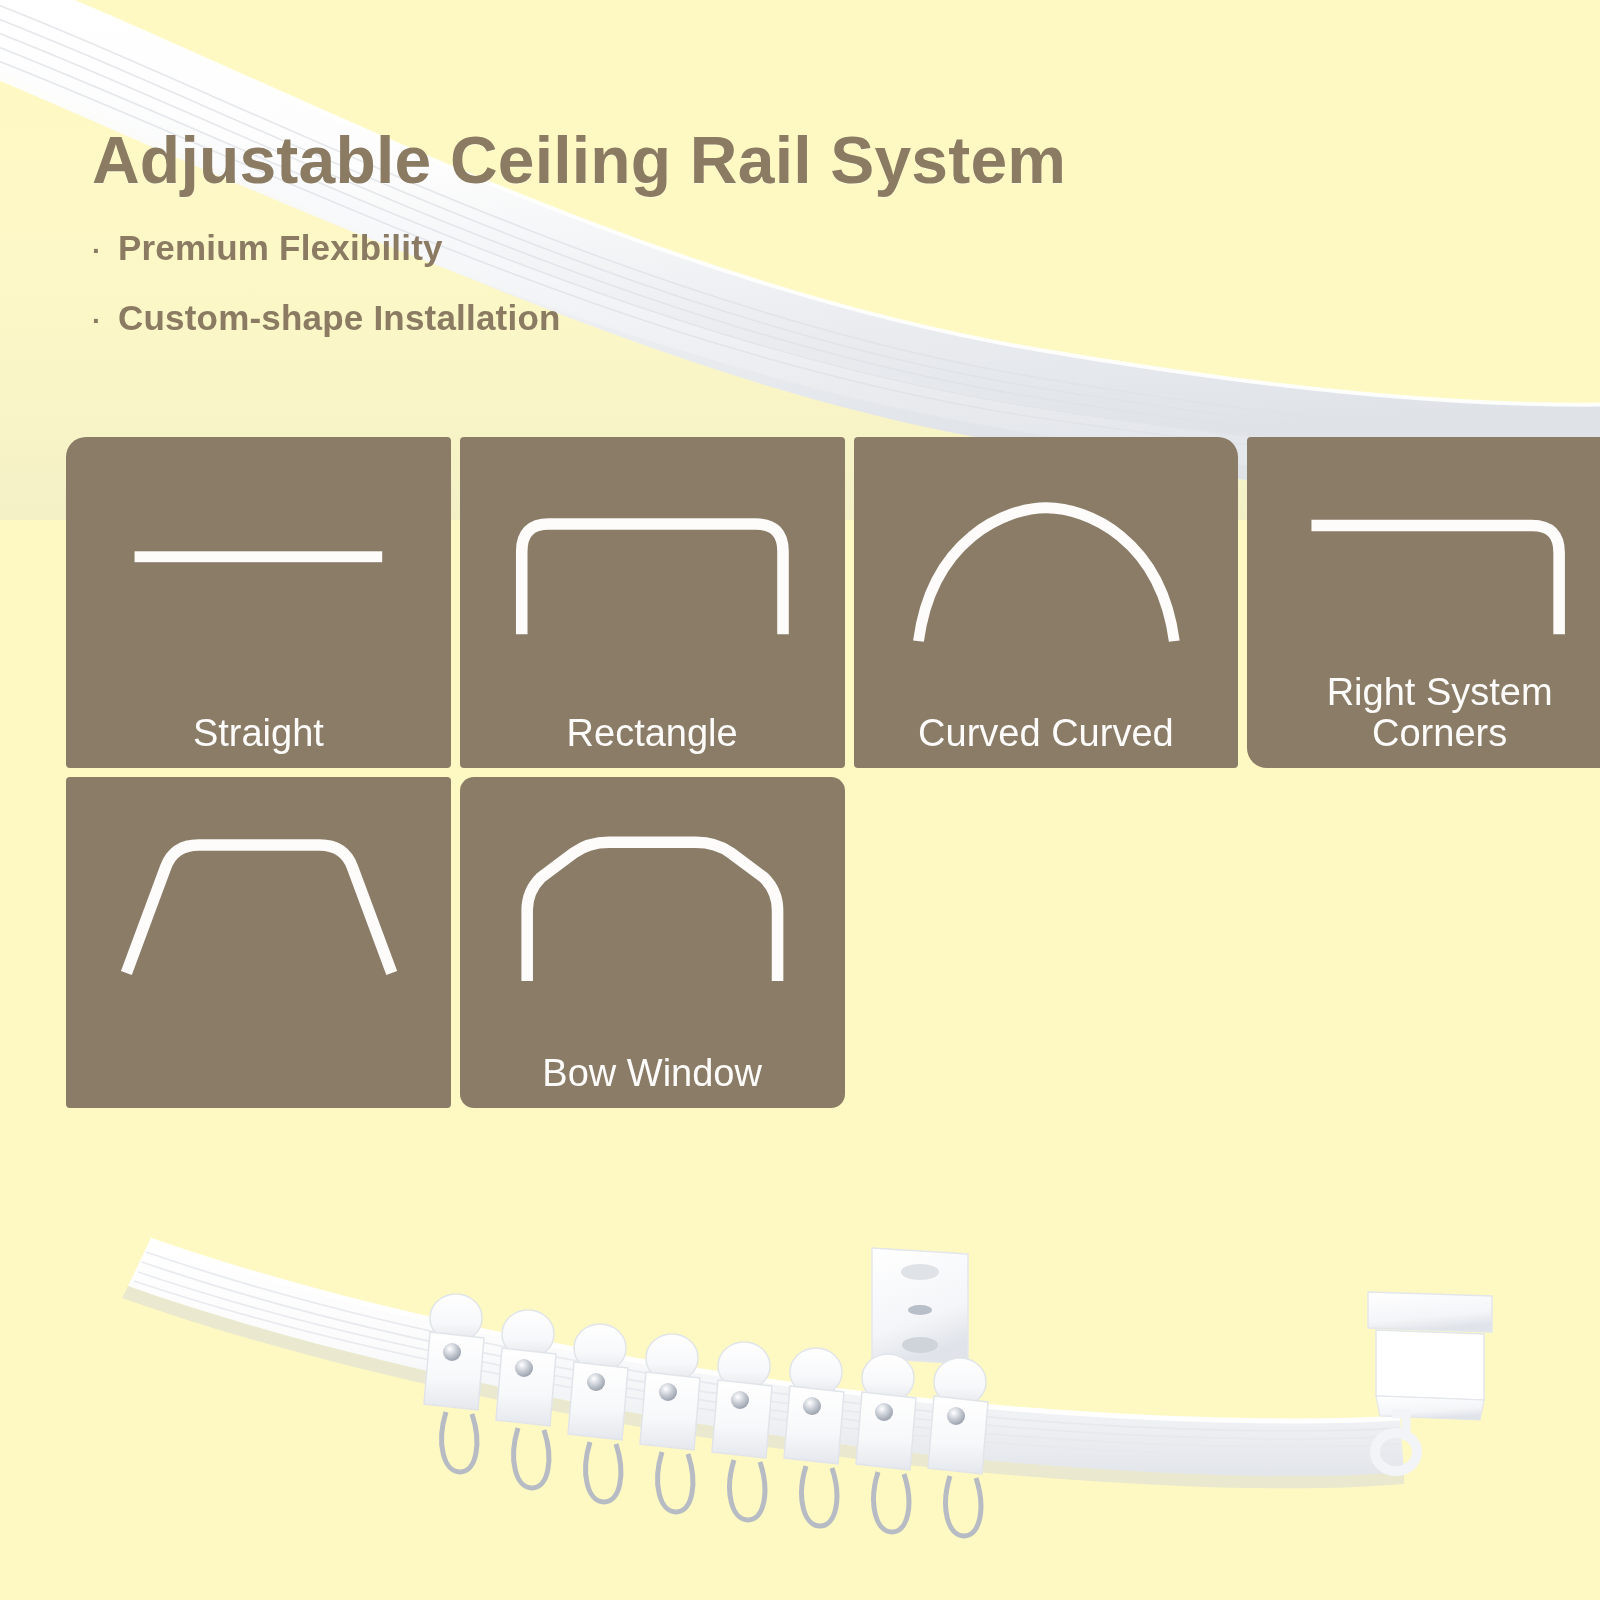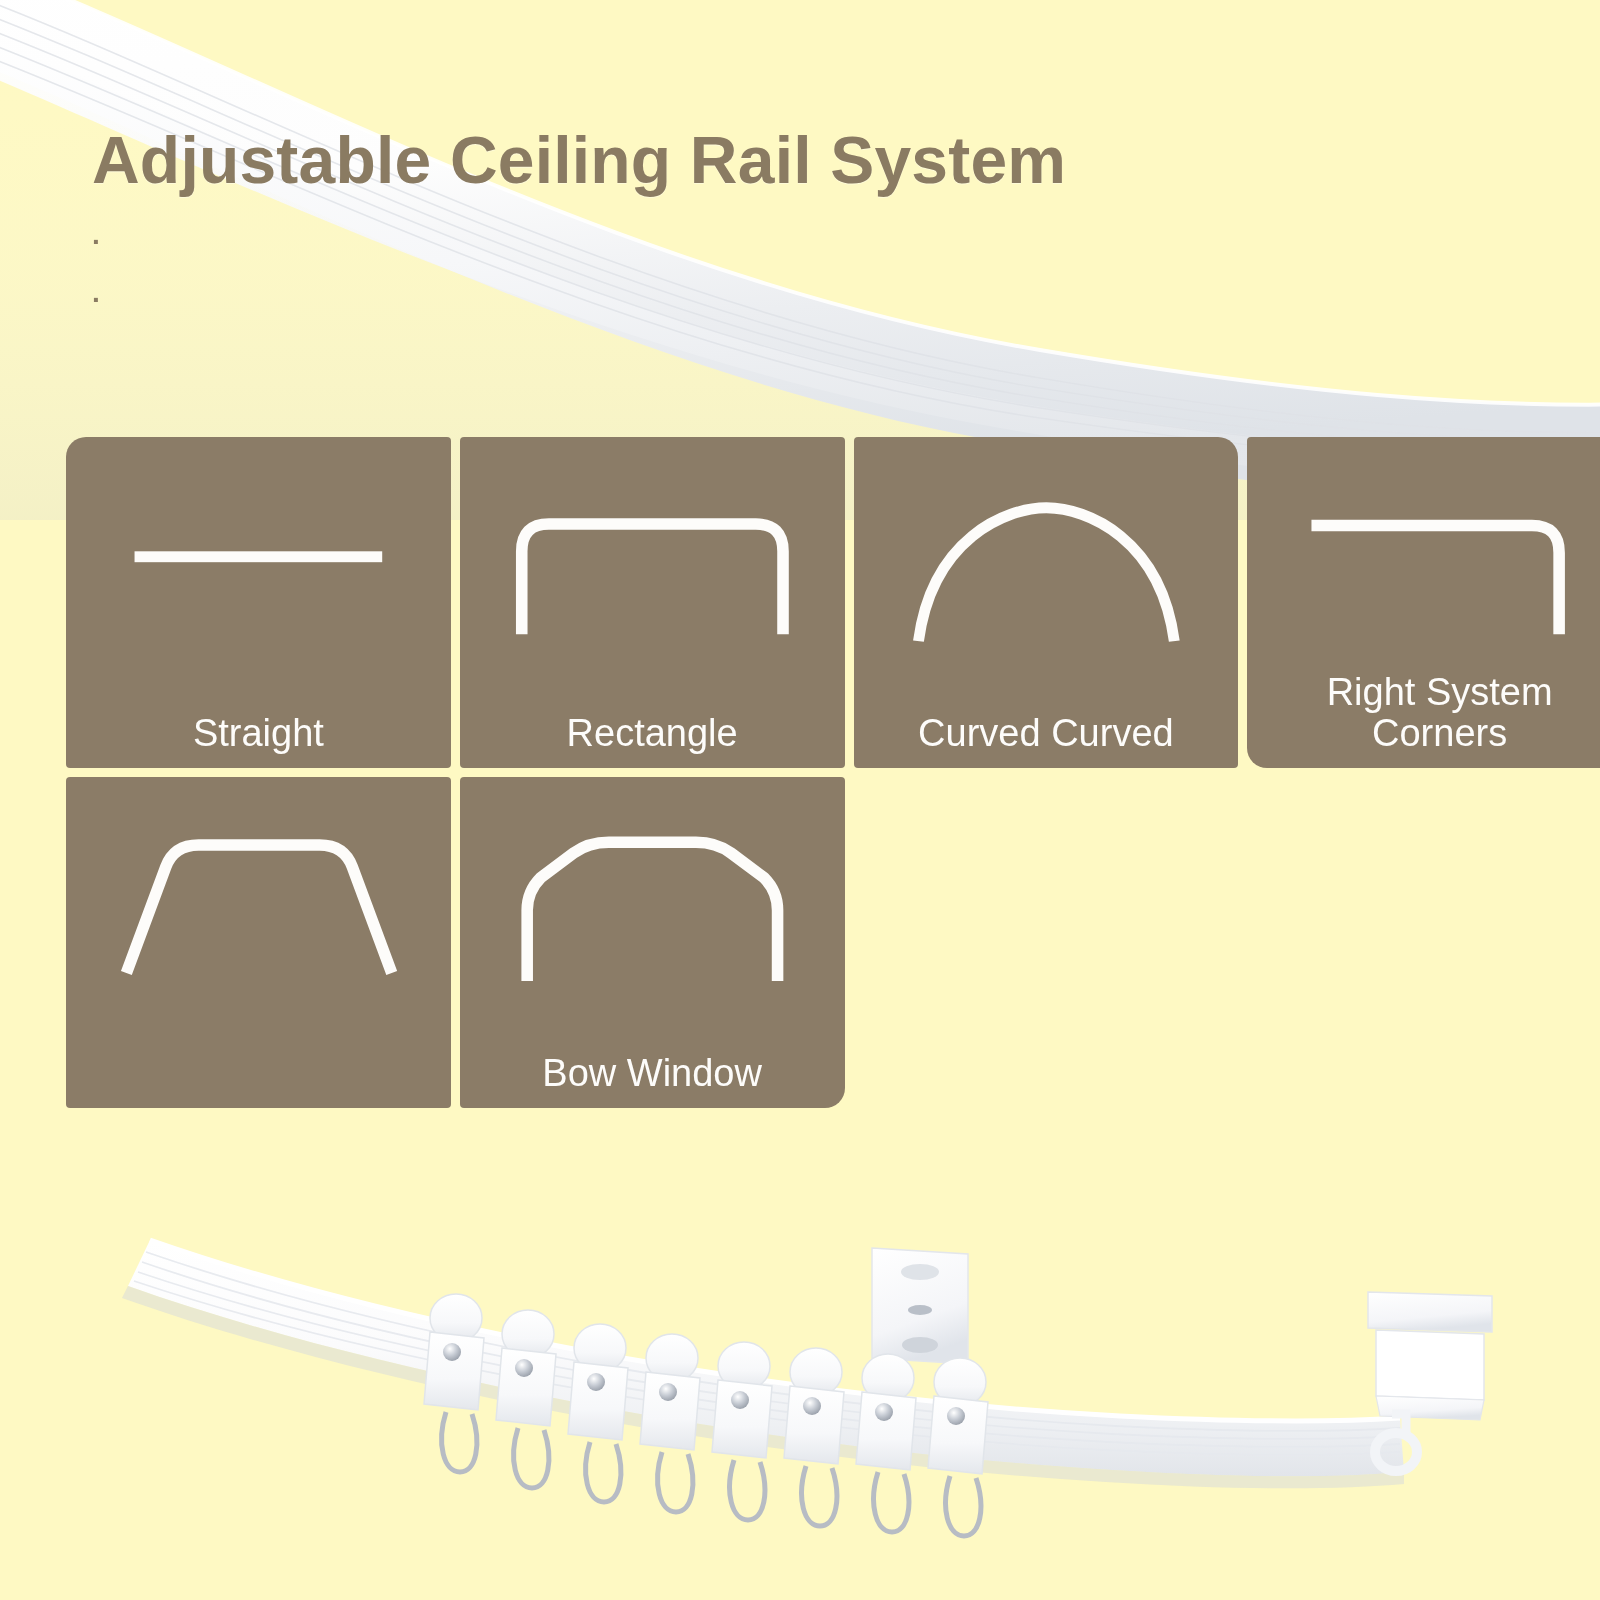--- a/index.html
+++ b/index.html
@@ -77,21 +77,21 @@
   }
   .card {
     position: relative;
     background: #8b7c67;
     border-radius: 4px;
     overflow: hidden;
   }
   .grid > .card:nth-child(1) { border-top-left-radius: 20px; }
   .grid > .card:nth-child(3) { border-top-right-radius: 20px; }
   .grid > .card:nth-child(4) { border-bottom-left-radius: 20px; }
-  .grid > .card:nth-child(6) { border-bottom-right-radius: 20px; }
+  .grid > .card:nth-child(6) { border-bottom-right-radius: 20px; border-radius: 14px; }
 
   .card-figure {
     position: absolute;
     left: 0;
     top: 0;
     width: 100%;
     height: 74%;
   }
   .card-figure svg { display: block; width: 100%; height: 100%; }
 
@@ -161,23 +161,25 @@
 
       <path d="M -30 -40 C 240 60 620 280 1040 350 C 1300 394 1480 408 1640 404" fill="none" stroke="#ffffff" stroke-width="4" opacity="0.9"></path>
     </svg>
   </div>
 
   <div class="heading-block">
     <h1 class="title">Adjustable Ceiling Rail System</h1>
     <ul class="bullets">
       <li class="bullet-row">
         <span class="bullet-dot">·</span>
+        <span>Premium Flexibility</span>
       </li>
       <li class="bullet-row">
         <span class="bullet-dot">·</span>
+        <span>Custom-shape Installation</span>
       </li>
     </ul>
   </div>
 
   <div class="grid">
 
     <div class="card">
       <div class="card-figure">
         <svg viewBox="0 0 480 360" preserveAspectRatio="xMidYMid meet">
           <rect x="58" y="168" width="364" height="16" fill="#fdfcfa"></rect>

